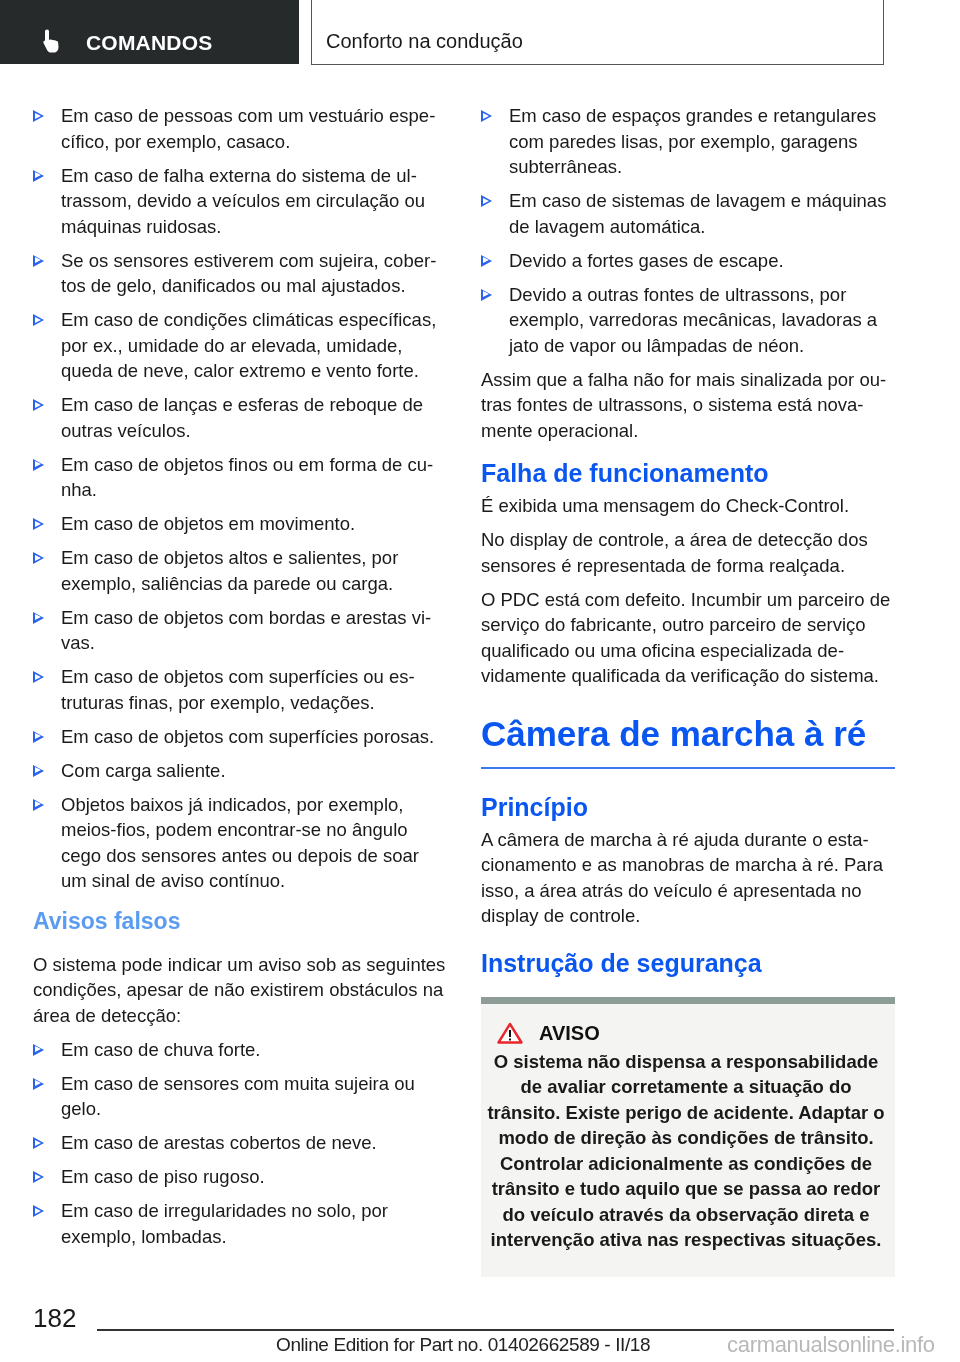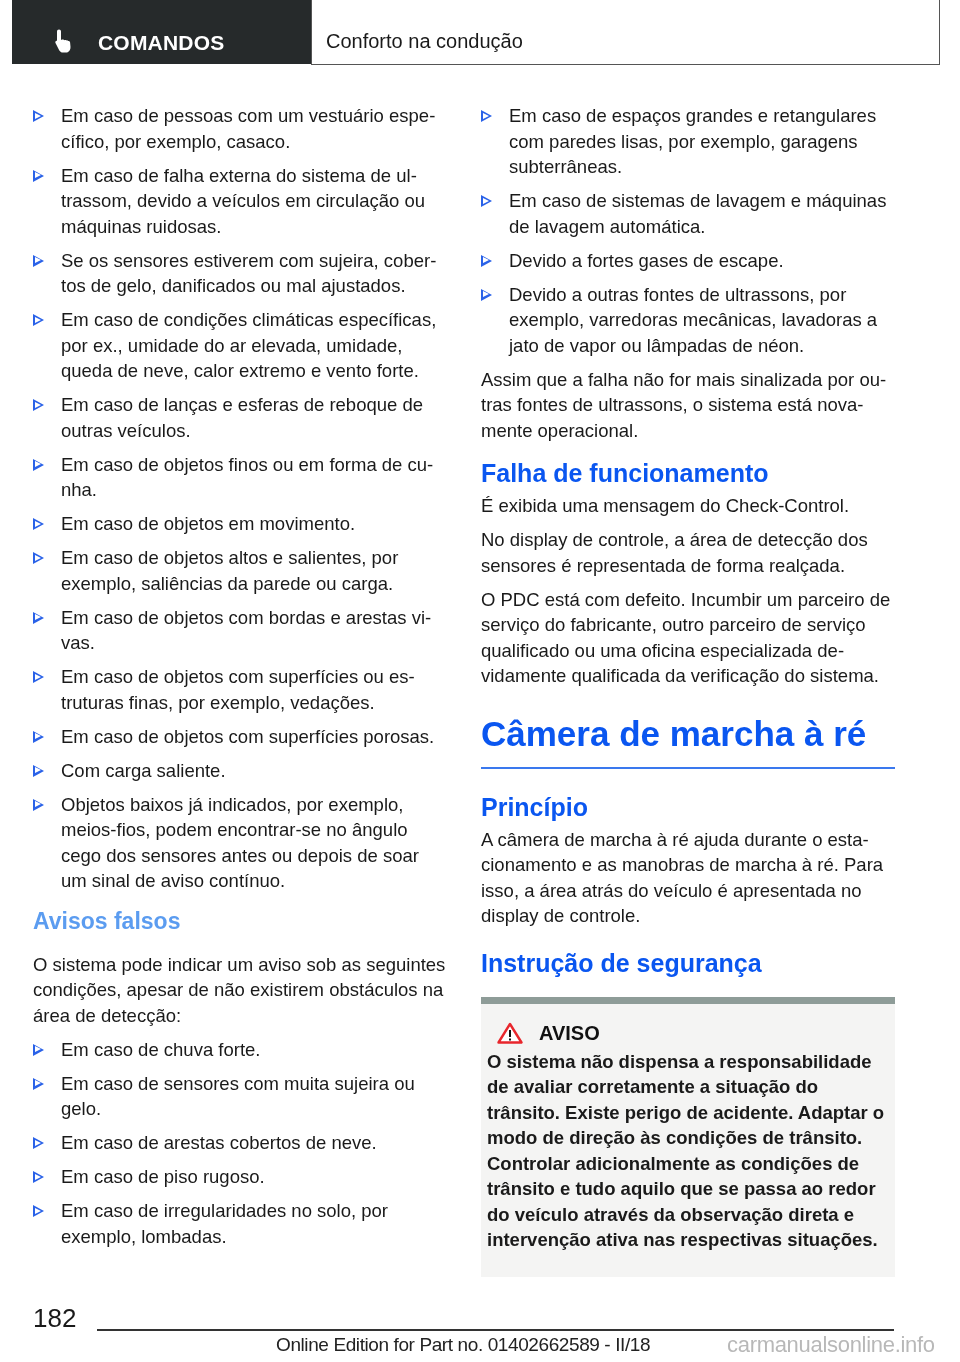--- a/index.html
+++ b/index.html
@@ -1,42 +1,42 @@
 <!DOCTYPE html>
 <html><head>
 <meta charset="utf-8">
 <style>
   * { box-sizing: border-box; margin: 0; padding: 0; }
   html, body { width: 960px; height: 1362px; background: #ffffff; overflow: hidden; }
   body { position: relative; font-family: "Liberation Sans", sans-serif; color: #1a1a1a; }
 
   
-  .hdr-dark { position: absolute; left: 12px; top: 0; width: 299px; height: 64px; background: #262a2b; }
+  .hdr-dark { position: absolute; left: 0; top: 0; width: 299px; height: 64px; background: #262a2b; }
   .hdr-dark .hand { position: absolute; left: 40px; top: 28px; width: 26px; height: 26px; }
   .hdr-dark .label { position: absolute; left: 86px; top: 31px; font-size: 21px; font-weight: bold; color: #ffffff; letter-spacing: 0.2px; }
-  .hdr-box { position: absolute; left: 311px; top: 0; width: 629px; height: 65px; border: 1.5px solid #555; border-top: none; background: #fff; }
+  .hdr-box { position: absolute; left: 311px; top: 0; width: 573px; height: 65px; border: 1.5px solid #555; border-top: none; background: #fff; }
   .hdr-box .label { position: absolute; left: 14px; top: 30px; font-size: 20px; color: #1a1a1a; }
 
   
   .col { position: absolute; top: 103px; }
   .col-left { left: 33px; width: 415px; }
   .col-right { left: 481px; width: 414px; }
 
   .bullets { list-style: none; }
   .bullets li { position: relative; padding-left: 28px; font-size: 18.5px; line-height: 25.5px; margin-bottom: 8.5px; color: #1a1a1a; }
   .bullets li .tri { position: absolute; left: 0; top: 7px; width: 0; height: 0; border-left: 11px solid #2a62e8; border-top: 6px solid transparent; border-bottom: 6px solid transparent; }
   .bullets li .tri::after { content: ""; position: absolute; left: -9px; top: -3.5px; border-left: 6px solid #fff; border-top: 3.5px solid transparent; border-bottom: 3.5px solid transparent; }
 
   p.para { font-size: 18.5px; line-height: 25.5px; margin-bottom: 8.5px; color: #1a1a1a; }
 
   h3.sub-light { color: #5b9cf0; font-size: 23px; font-weight: bold; margin-top: 12px; margin-bottom: 16px; line-height: 30px; }
   h3.sub { color: #0a56f0; font-size: 25px; font-weight: bold; line-height: 32px; margin-bottom: 4px; }
   h2.title { color: #0a56f0; font-size: 35px; font-weight: bold; line-height: 46px; padding-bottom: 10px; border-bottom: 2px solid #3a78ee; margin-bottom: 22px; }
 
-  .warn-box { background: #f4f4f3; border-top: 7px solid #8e9c98; padding: 18px 10px 24px 6px; margin-top: 18px; }
+  .warn-box { background: #f4f4f3; border-top: 7px solid #8e9c98; padding: 18px 10px 24px 6px; margin-top: 18px; text-align: center; }
   .warn-head { display: flex; align-items: center; margin-bottom: 4px; }
   .warn-head svg { width: 26px; height: 22px; margin-left: 10px; }
   .warn-head .t { font-size: 20px; font-weight: bold; margin-left: 16px; color: #111; }
   .warn-box p { font-size: 18.5px; line-height: 25.5px; color: #1a1a1a; font-weight: bold; }
 
   
   .page-num { position: absolute; left: 33px; top: 1303px; font-size: 26px; font-weight: normal; color: #1a1a1a; }
   .foot-line { position: absolute; left: 97px; top: 1329px; width: 797px; height: 1.5px; background: #333; }
   .foot-text { position: absolute; left: 276px; top: 1334px; font-size: 19px; color: #222; letter-spacing: -0.4px; }
   .foot-brand { position: absolute; left: 727px; top: 1332px; font-size: 22px; color: #b8b8b8; letter-spacing: -0.3px; }

